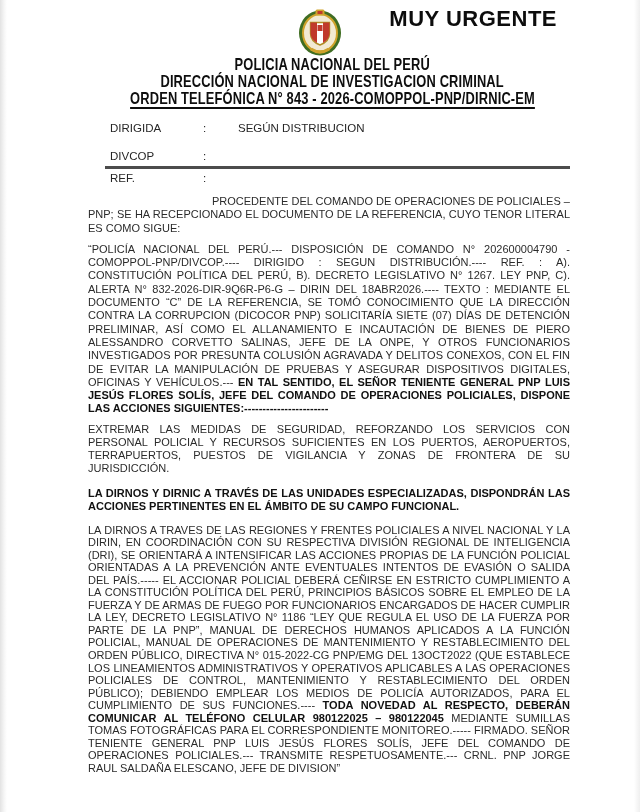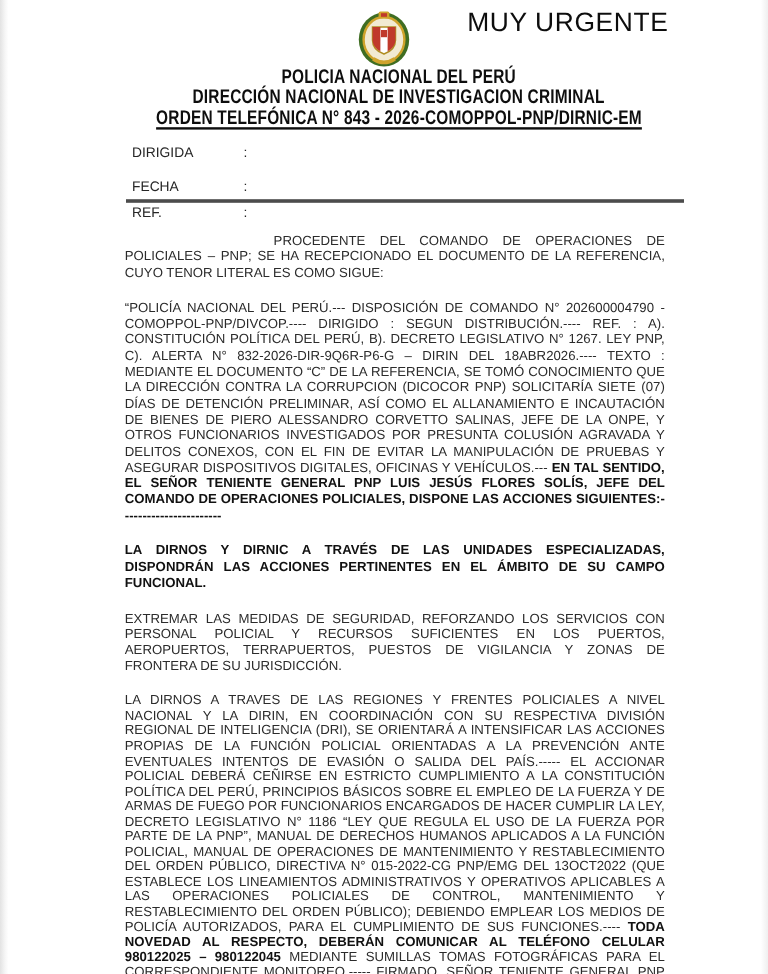--- a/index.html
+++ b/index.html
@@ -5,40 +5,40 @@
   html,body{margin:0;padding:0;}
   body{
     width:640px;height:812px;background:#ffffff;position:relative;overflow:hidden;
     font-family:"Liberation Sans","DejaVu Sans",sans-serif;color:#262626;
   }
   .scan-edge-left{position:absolute;left:0;top:0;width:7px;height:812px;
     background:linear-gradient(90deg,#e3e3e3,#f6f6f6 60%,#ffffff);}
   .scan-edge-right{position:absolute;right:0;top:0;width:6px;height:812px;
     background:linear-gradient(270deg,#efefef,#ffffff);}
   .stamp{
-    position:absolute;top:6px;right:83px;font-size:22px;font-weight:400;
+    position:absolute;top:6px;right:83px;font-size:22px;font-weight:700;
     letter-spacing:.5px;color:#0d0d0d;white-space:nowrap;
   }
   .crest-wrap{width:100%;text-align:center;padding-top:8px;height:48px;}
   .hdr{ text-align:center;line-height:16px;font-weight:700;color:#0e0e0e;margin-left:24px; }
   .hdr .sq{
     display:inline-block;transform:scaleX(.78);transform-origin:center;
     white-space:nowrap;font-size:16.5px;letter-spacing:.2px;
   }
   .hdr.title .sq{ text-decoration:underline;text-decoration-thickness:2px;text-underline-offset:2.5px; }
   .doc{ padding:0 70px 0 88px; }
   .fields{ margin-left:22px;margin-top:15px;font-size:11.5px; }
   .frow{ display:flex;line-height:13px; }
   .frow .flabel{ width:93px;flex:none; }
   .frow .fsep{ width:35px;flex:none; }
   .frow .fvalue{ flex:1;white-space:nowrap; }
   .frow.r1{ margin-bottom:15px; }
   .frule{ height:3px;background:#4c4c4c;margin:3px 0 3px -5px; }
   p.body{
-    font-size:11px;line-height:13.3px;text-align:justify;margin:16px;color:#2b2b2b;
+    font-size:11px;line-height:13.3px;text-align:justify;margin:0;color:#2b2b2b;
   }
   p.intro{ margin-top:10px;text-indent:124px; }
   p.quote{ margin-top:8px; }
   p.a1{ margin-top:7px;line-height:13.2px; }
   p.a2{ margin-top:11px;font-weight:700;line-height:13.5px;color:#111; }
   p.a3{ margin-top:10px;line-height:12.55px; }
   .b{ font-weight:700;color:#111; }
 </style>
 </head>
 <body>
@@ -72,35 +72,36 @@
 <div class="hdr title">
   <span class="sq">ORDEN TELEFÓNICA N°  843 - 2026-COMOPPOL-PNP/DIRNIC-EM</span>
 </div>
 
 <div class="doc">
 
   <div class="fields">
     <div class="frow r1">
       <span class="flabel">DIRIGIDA</span>
       <span class="fsep">:</span>
+      <span class="fvalue">SEGÚN DISTRIBUCION</span>
     </div>
     <div class="frow">
-      <span class="flabel">FECHA</span>
+      <span class="flabel">DIVCOP</span>
       <span class="fsep">:</span>
     </div>
     <div class="frule"></div>
     <div class="frow">
       <span class="flabel">REF.</span>
       <span class="fsep">:</span>
     </div>
   </div>
 
   <p class="body intro">PROCEDENTE DEL COMANDO DE OPERACIONES DE POLICIALES – PNP; SE HA RECEPCIONADO EL DOCUMENTO DE LA REFERENCIA, CUYO TENOR LITERAL ES COMO SIGUE:</p>
 
   <p class="body quote"><span>“POLICÍA NACIONAL DEL PERÚ.--- DISPOSICIÓN DE COMANDO N° 202600004790 - COMOPPOL-PNP/DIVCOP.---- DIRIGIDO : SEGUN DISTRIBUCIÓN.---- REF.  : A). CONSTITUCIÓN POLÍTICA DEL PERÚ, B). DECRETO LEGISLATIVO N° 1267. LEY PNP, C). ALERTA N° 832-2026-DIR-9Q6R-P6-G – DIRIN DEL 18ABR2026.---- TEXTO : MEDIANTE EL DOCUMENTO “C” DE LA REFERENCIA, SE TOMÓ CONOCIMIENTO QUE LA DIRECCIÓN CONTRA LA CORRUPCION (DICOCOR PNP) SOLICITARÍA SIETE (07) DÍAS DE DETENCIÓN PRELIMINAR, ASÍ COMO EL ALLANAMIENTO E INCAUTACIÓN DE BIENES DE PIERO ALESSANDRO CORVETTO SALINAS, JEFE DE LA ONPE, Y OTROS FUNCIONARIOS INVESTIGADOS POR PRESUNTA COLUSIÓN AGRAVADA Y DELITOS CONEXOS, CON EL FIN DE EVITAR LA MANIPULACIÓN DE PRUEBAS Y ASEGURAR DISPOSITIVOS DIGITALES, OFICINAS Y VEHÍCULOS.--- </span><span class="b">EN TAL SENTIDO, EL SEÑOR TENIENTE GENERAL PNP LUIS JESÚS FLORES SOLÍS, JEFE DEL COMANDO DE OPERACIONES POLICIALES, DISPONE LAS ACCIONES SIGUIENTES:-----------------------</span></p>
 
+  <p class="body a1">EXTREMAR LAS MEDIDAS DE SEGURIDAD, REFORZANDO LOS SERVICIOS CON PERSONAL POLICIAL Y RECURSOS SUFICIENTES EN LOS PUERTOS, AEROPUERTOS, TERRAPUERTOS, PUESTOS DE VIGILANCIA Y ZONAS DE FRONTERA DE SU JURISDICCIÓN.</p>
+
   <p class="body a2">LA DIRNOS Y DIRNIC  A TRAVÉS DE LAS UNIDADES ESPECIALIZADAS, DISPONDRÁN LAS ACCIONES PERTINENTES EN EL ÁMBITO DE SU CAMPO FUNCIONAL.</p>
-
-  <p class="body a1">EXTREMAR LAS MEDIDAS DE SEGURIDAD, REFORZANDO LOS SERVICIOS CON PERSONAL POLICIAL Y RECURSOS SUFICIENTES EN LOS PUERTOS, AEROPUERTOS, TERRAPUERTOS, PUESTOS DE VIGILANCIA Y ZONAS DE FRONTERA DE SU JURISDICCIÓN.</p>
 
   <p class="body a3"><span>LA DIRNOS A TRAVES DE LAS REGIONES Y FRENTES POLICIALES A NIVEL NACIONAL Y LA DIRIN, EN COORDINACIÓN CON SU RESPECTIVA DIVISIÓN REGIONAL DE INTELIGENCIA (DRI), SE ORIENTARÁ A INTENSIFICAR LAS ACCIONES  PROPIAS  DE LA FUNCIÓN POLICIAL ORIENTADAS A  LA PREVENCIÓN ANTE EVENTUALES INTENTOS DE EVASIÓN O SALIDA DEL PAÍS.----- EL ACCIONAR POLICIAL DEBERÁ CEÑIRSE EN ESTRICTO CUMPLIMIENTO A LA CONSTITUCIÓN POLÍTICA DEL PERÚ, PRINCIPIOS BÁSICOS SOBRE EL EMPLEO DE LA FUERZA Y DE ARMAS DE FUEGO POR FUNCIONARIOS ENCARGADOS DE HACER CUMPLIR LA LEY, DECRETO LEGISLATIVO N° 1186 “LEY QUE REGULA EL USO DE LA FUERZA POR PARTE DE LA PNP”, MANUAL DE DERECHOS HUMANOS APLICADOS A LA FUNCIÓN POLICIAL, MANUAL DE OPERACIONES DE MANTENIMIENTO Y RESTABLECIMIENTO DEL ORDEN PÚBLICO, DIRECTIVA N° 015-2022-CG PNP/EMG DEL 13OCT2022 (QUE ESTABLECE LOS LINEAMIENTOS ADMINISTRATIVOS Y OPERATIVOS APLICABLES A LAS OPERACIONES POLICIALES DE CONTROL, MANTENIMIENTO Y RESTABLECIMIENTO DEL  ORDEN PÚBLICO); DEBIENDO EMPLEAR  LOS MEDIOS DE POLICÍA AUTORIZADOS, PARA EL CUMPLIMIENTO DE SUS FUNCIONES.---- </span><span class="b">TODA NOVEDAD AL RESPECTO, DEBERÁN COMUNICAR AL TELÉFONO CELULAR 980122025 – 980122045</span><span> MEDIANTE SUMILLAS  TOMAS FOTOGRÁFICAS PARA EL CORRESPONDIENTE MONITOREO.----- FIRMADO. SEÑOR TENIENTE GENERAL PNP LUIS JESÚS FLORES SOLÍS, JEFE DEL COMANDO DE OPERACIONES POLICIALES.--- TRANSMITE RESPETUOSAMENTE.--- CRNL. PNP JORGE RAUL SALDAÑA ELESCANO, JEFE DE  DIVISION”</span></p>
 
 </div>
 
 </body></html>

